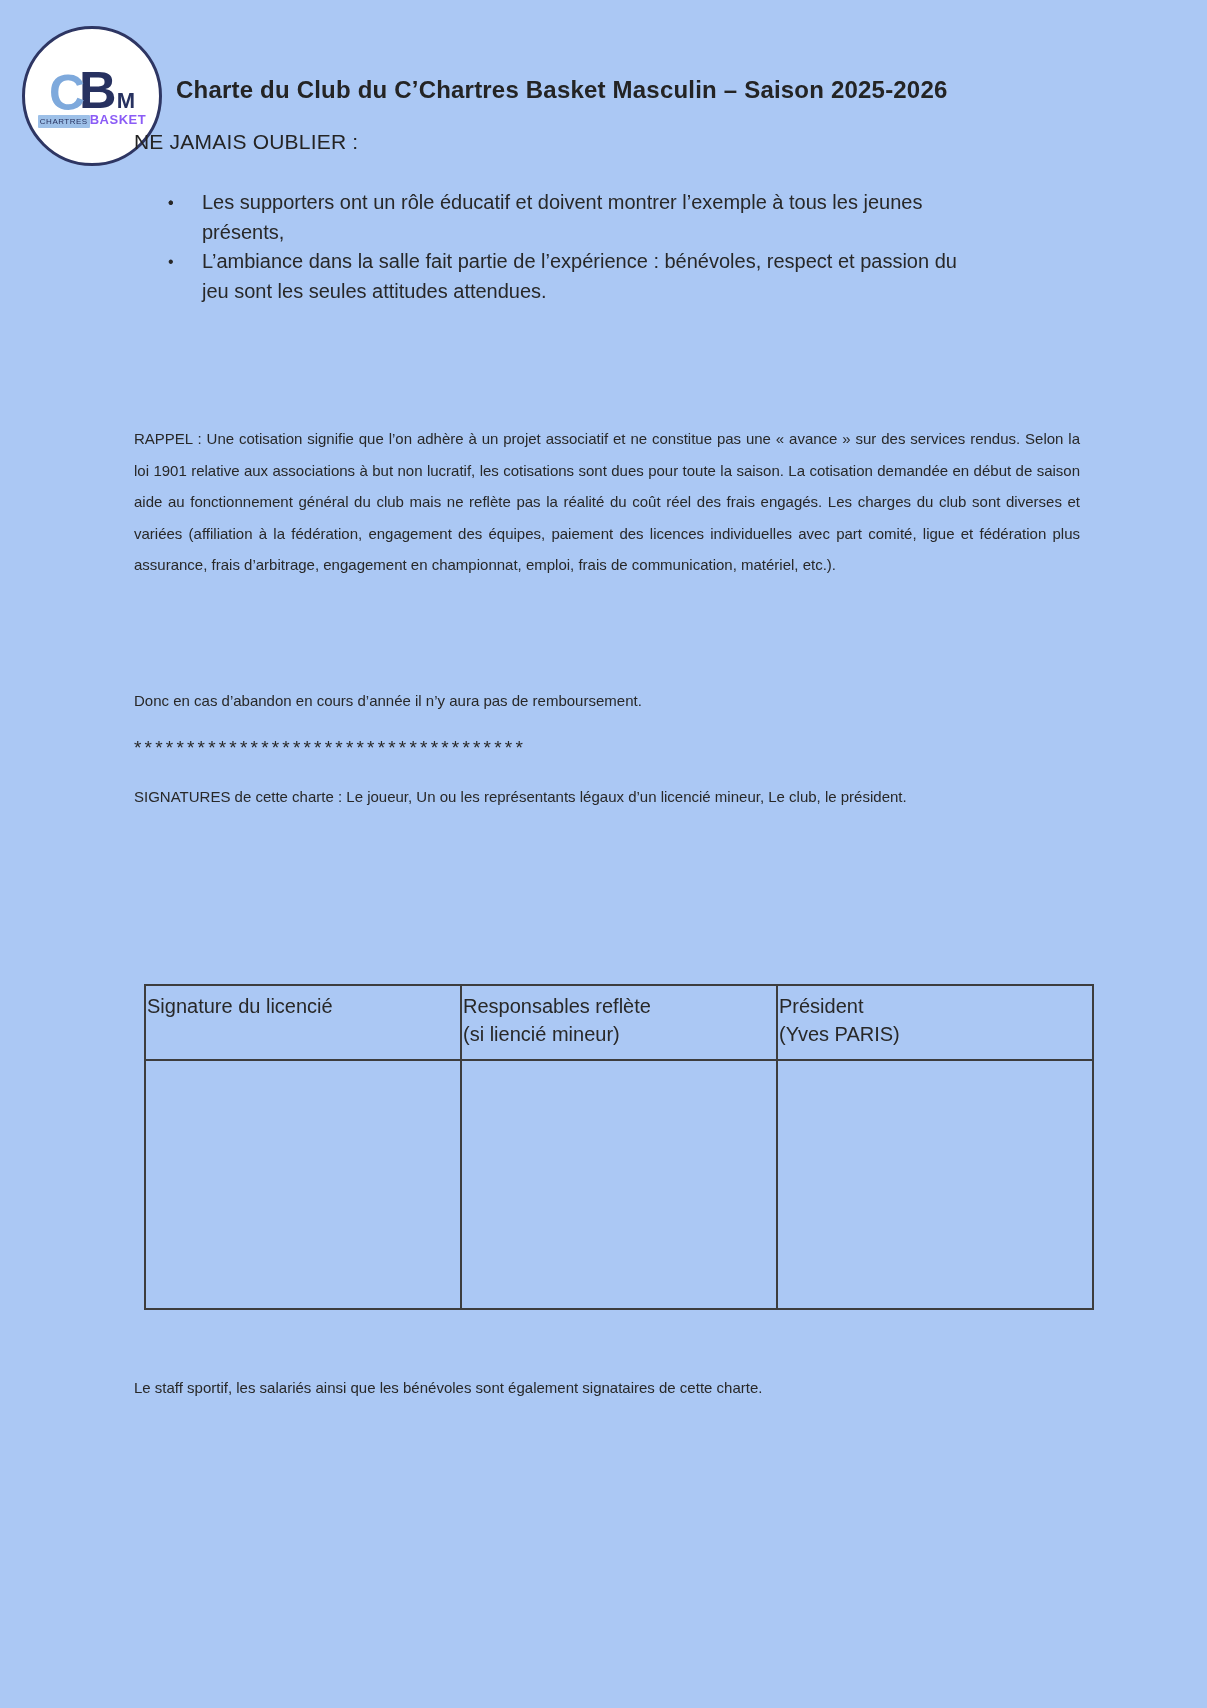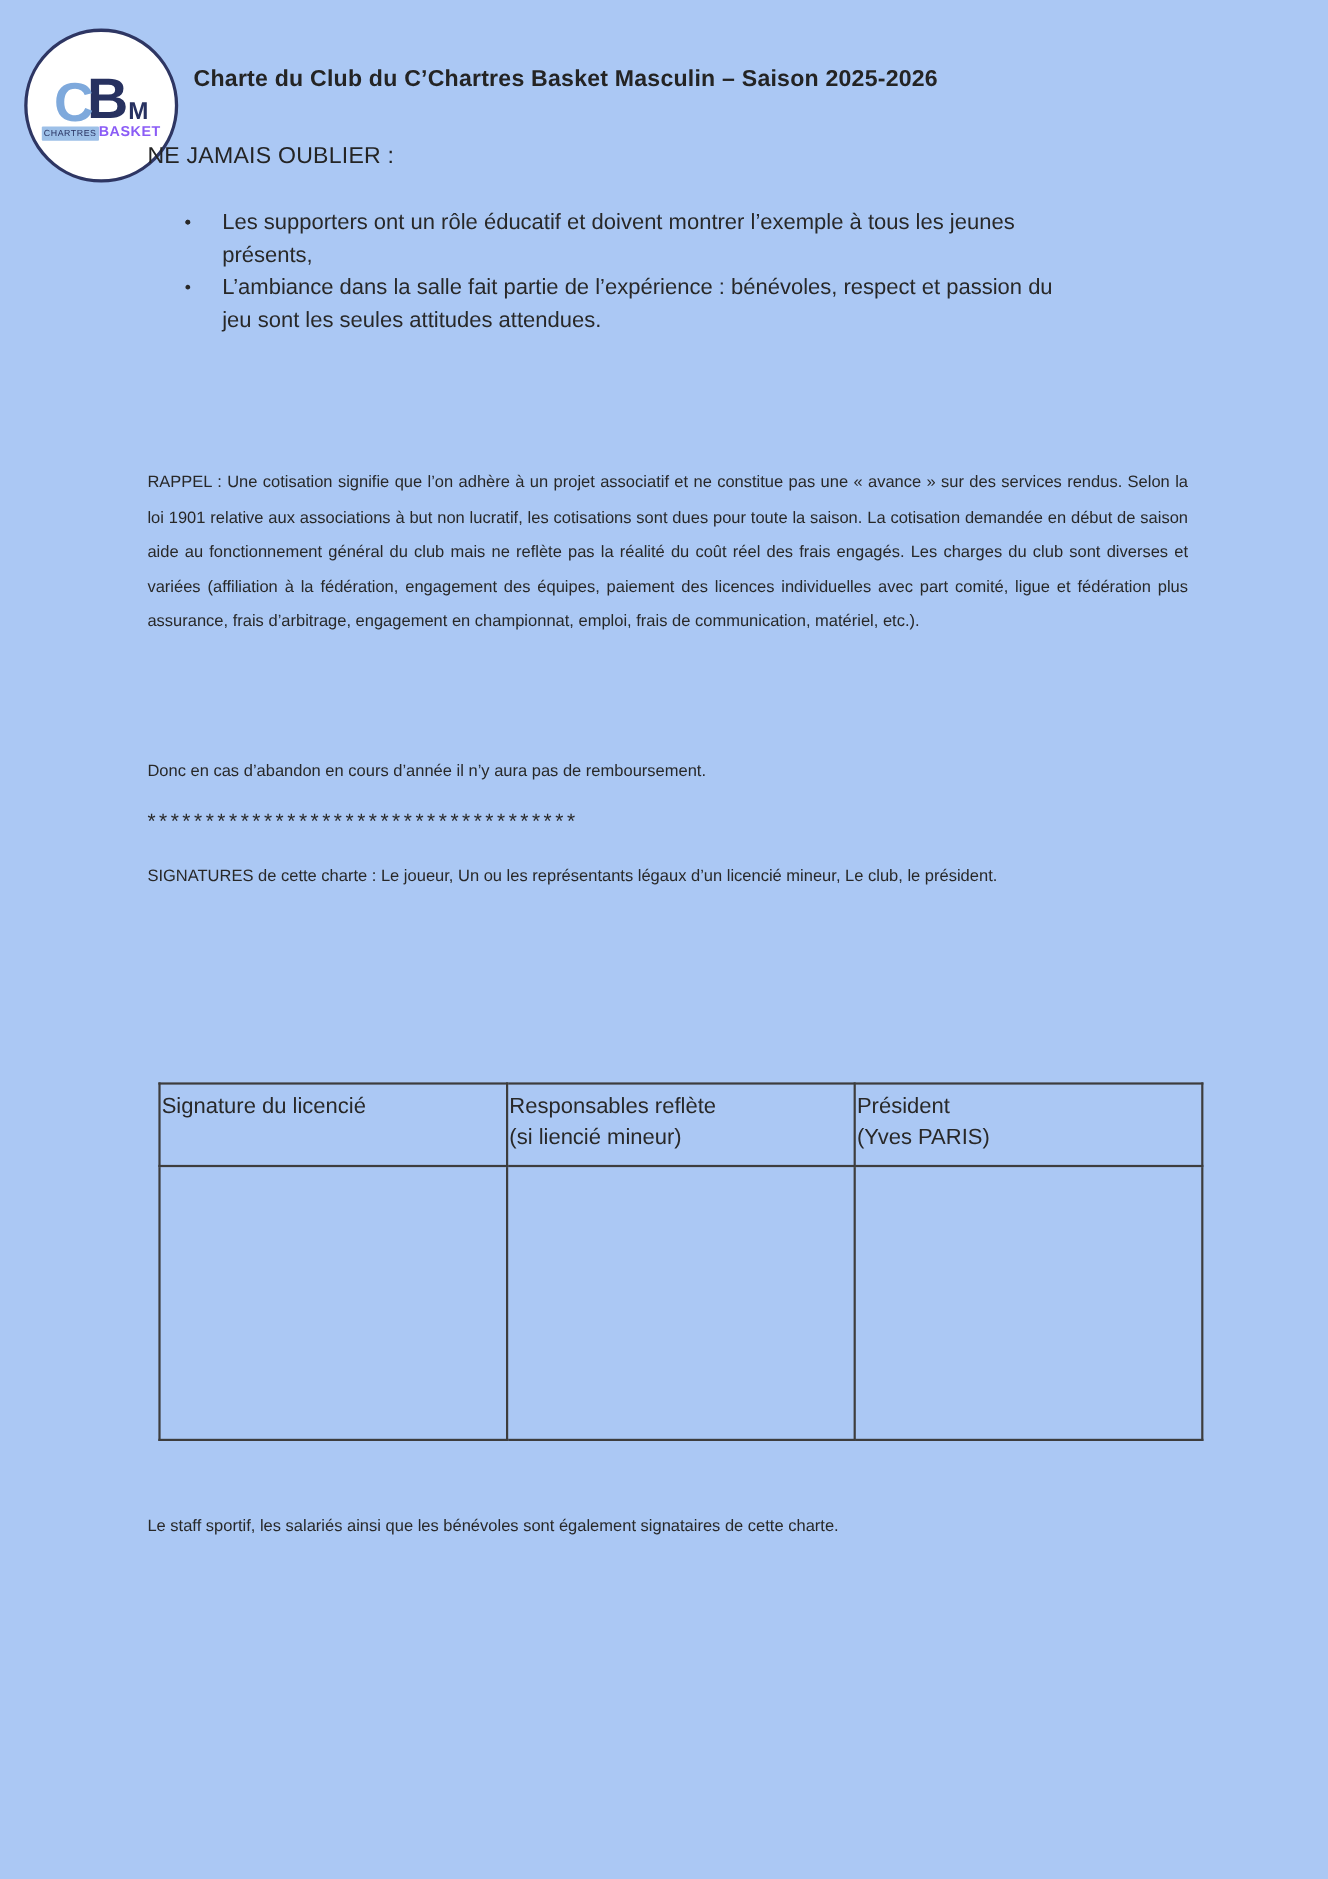--- a/index.html
+++ b/index.html
@@ -34,22 +34,22 @@
   .logo .mono-m{color:#273160;font-weight:700;font-size:22px;transform:translateY(26px);}
   .logo .logotext{display:flex;align-items:baseline;margin-top:-4px;}
   .logo .city{
     background:#9dc0e8;color:#273160;font-size:8px;font-weight:400;
     letter-spacing:.5px;padding:2px 2px;border-radius:1px;
   }
   .logo .sport{color:#8b5cf6;font-weight:700;font-size:13px;letter-spacing:.5px;}
 
   
   .title{
-    position:absolute;left:176px;top:60px;width:840px;margin:0;
-    font-size:21px;font-weight:600;color:#242424;letter-spacing:.2px;
+    position:absolute;left:176px;top:76px;width:840px;margin:0;
+    font-size:24px;font-weight:600;color:#242424;letter-spacing:.2px;
   }
   .never-heading{
     position:absolute;left:134px;top:130px;margin:0;
     font-size:21px;font-weight:400;color:#242424;letter-spacing:.2px;
   }
   .bullets{
     position:absolute;left:168px;top:188px;width:800px;
     margin:0;padding:0;list-style:none;
     font-size:20px;line-height:29.5px;
   }

